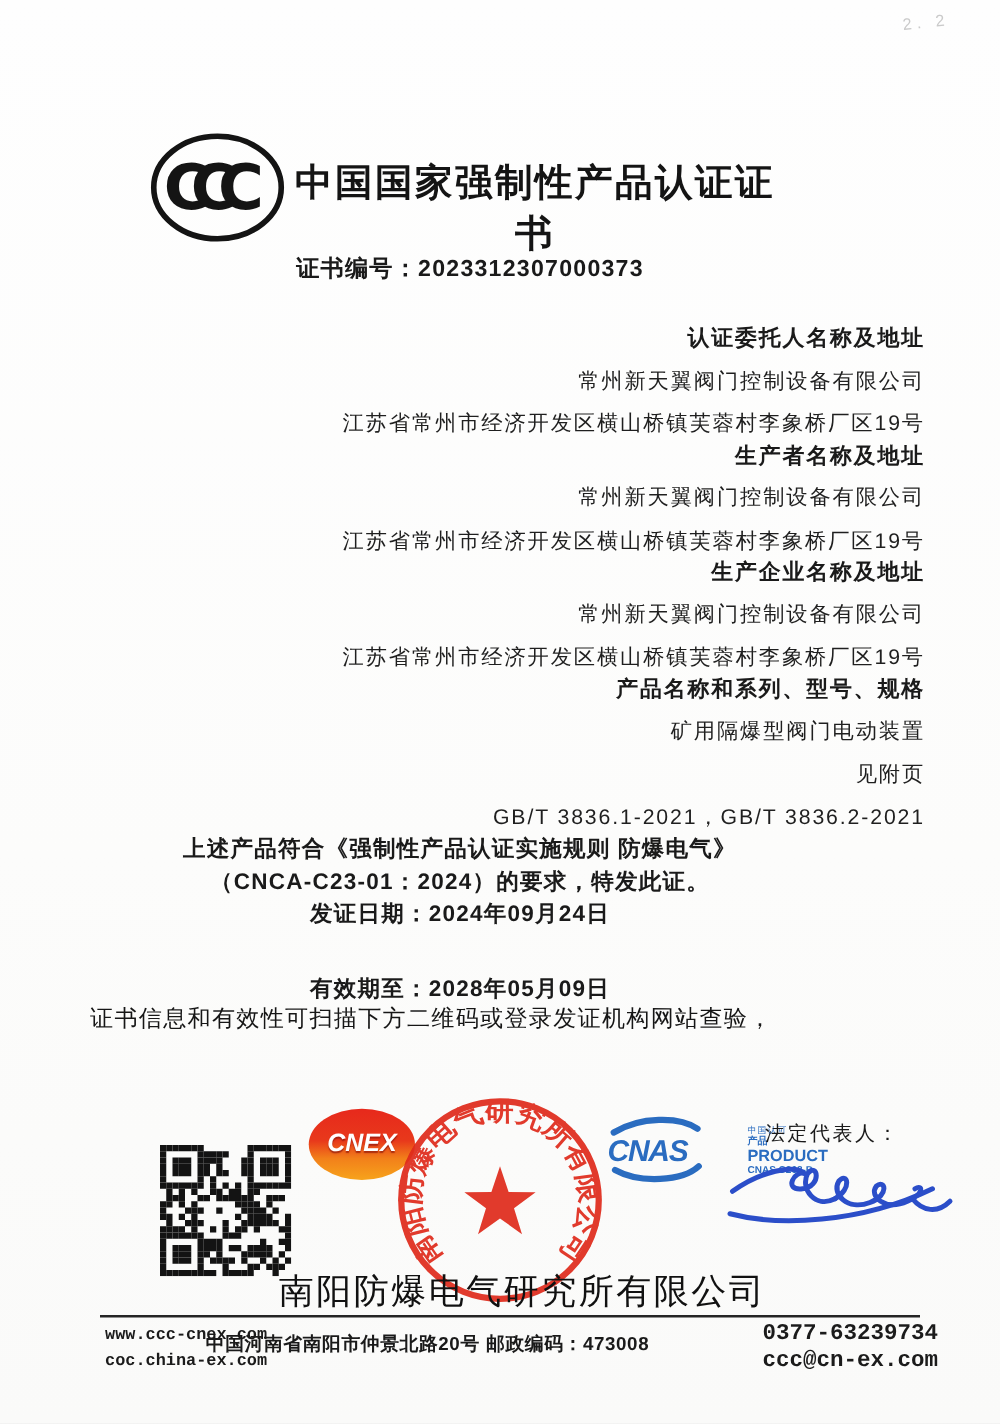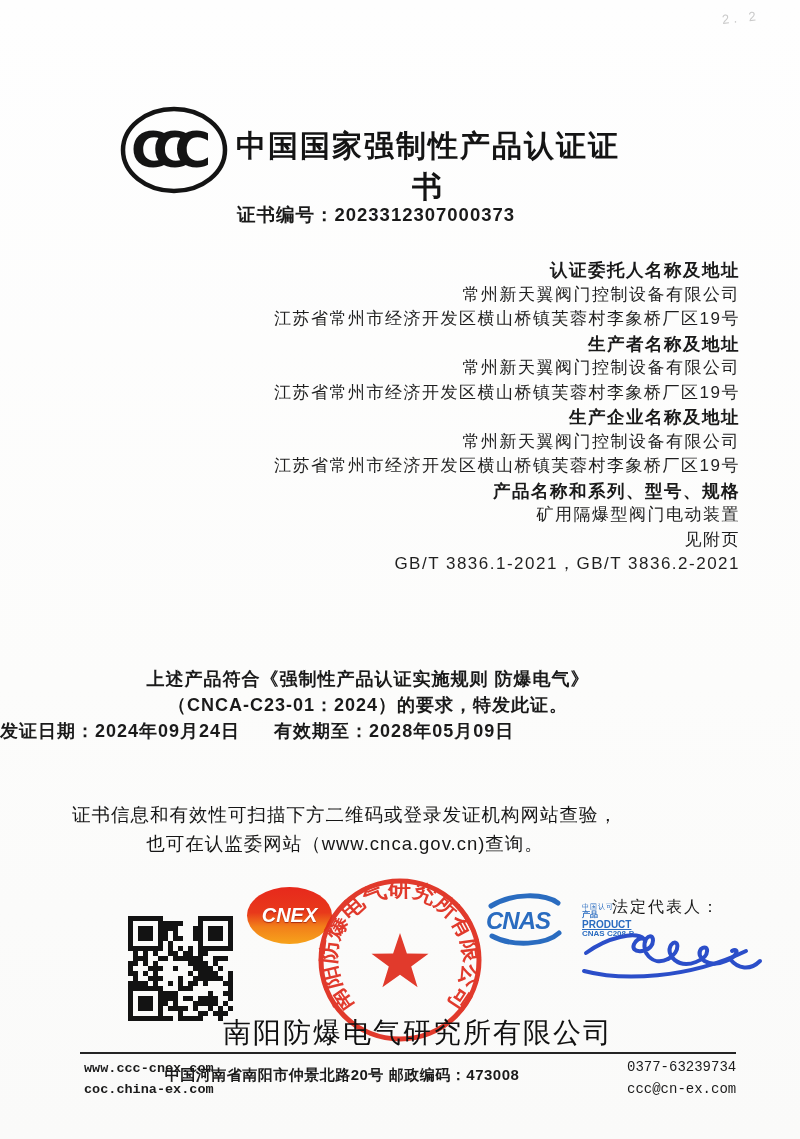--- a/index.html
+++ b/index.html
@@ -20,47 +20,47 @@
     font-size:30px; font-weight:bold; letter-spacing:2px; color:#141414;
   }
   .cert-no-row {
     position:absolute; left:0; top:202px; width:740px; text-align:center;
     font-size:18.5px; font-weight:bold; letter-spacing:1px;padding-left:12px;
   }
   .fields {
     position:absolute; left:0; top:258px; width:740px; text-align:right;
   }
   .fields .h { font-size:17.5px; font-weight:bold; line-height:24.5px; letter-spacing:1.5px; }
-  .fields .t { font-size:17px; line-height:24.5px; letter-spacing:1.5px; color:#1f1f1f; }
+  .fields .t { font-size:17px; line-height:24.5px; letter-spacing:1.5px; color:#1f1f1f;margin-top:10px; }
   .statement {
     position:absolute; left:0; top:666px; width:736px; text-align:center;
     font-weight:bold; font-size:18px; line-height:26px; letter-spacing:1px;
   }
-  .statement .dates { display:flex; justify-content:flex-start; gap:34px; }
+  .statement .dates { display:flex; justify-content:center; gap:34px;flex-direction:column; }
   .note {
     position:absolute; left:0; top:800px; width:690px; text-align:center;
     font-size:18.5px; line-height:29px; letter-spacing:1px; color:#161616;
   }
   .qr { position:absolute; left:128px; top:916px; }
   .cnex {
     position:absolute; left:247px; top:887px; width:85px; height:57px;
     border-radius:50%;
     background:linear-gradient(180deg,#e7291c 0%, #e8391b 45%, #f2801a 70%, #f7a31b 100%);
     display:flex; align-items:center; justify-content:center;
   }
   .cnex span {
     color:#fff; font-weight:bold; font-style:italic; font-size:20px;
     letter-spacing:0; text-shadow:0 1px 1px rgba(140,20,10,.7);
   }
   .seal { position:absolute; left:300px; top:860px; opacity:.92; }
   .cnas { position:absolute; left:486px; top:891px; display:flex; align-items:center;gap:16px; }
-  .cnas-side { margin-left:4px; margin-top:4px; color:#2a6cc0; line-height:1.1; }
+  .cnas-side { margin-left:20px; margin-top:4px; color:#2a6cc0; line-height:1.1; }
   .cnas-side .s1 { font-size:7px; letter-spacing:1px; }
   .cnas-side .s2 { font-size:8px; font-weight:bold; }
-  .cnas-side .s3 { font-size:10px; font-weight:bold;text-decoration:underline; }
+  .cnas-side .s3 { font-size:13px; font-weight:bold; }
   .cnas-side .s4 { font-size:8px; font-weight:bold; }
   .legal-rep {
     position:absolute; left:612px; top:897px; font-size:16px; font-weight:normal;
     letter-spacing:2px;
   }
   .signature { position:absolute; left:578px; top:915px; }
   .issuer-name {
     position:absolute; left:100px; top:1014px; width:636px; text-align:center;
     font-size:28px; font-weight:500; letter-spacing:2px; color:#111;
   }
@@ -72,23 +72,23 @@
     position:absolute; left:84px; top:1058px;
     font-family:"Liberation Mono", monospace; font-size:13.5px; line-height:21px;
     font-weight:bold; color:#1b1b1b;
   }
   .footer-center {
     position:absolute; left:160px; top:1066px; width:364px; text-align:center;
     font-size:15px; font-weight:600; letter-spacing:.5px;
     display:flex; justify-content:center; gap:5px; white-space:nowrap;
   }
   .footer-right {
-    position:absolute; left:627px; top:1056px;
-    font-family:"Liberation Mono", monospace; font-size:14px; line-height:22px;
-    font-weight:normal; color:#1b1b1b;
+    position:absolute; left:610px; top:1056px;
+    font-family:"Liberation Mono", monospace; font-size:18px; line-height:22px;
+    font-weight:bold; color:#1b1b1b;
   }
 </style>
 </head>
 <body>
 
 <div class="page">
 
   <div class="corner-mark">2. 2</div>
 
   <svg class="ccc-logo" width="112" height="92" viewBox="0 0 112 92">
@@ -120,21 +120,20 @@
     <div>上述产品符合《强制性产品认证实施规则 防爆电气》</div>
     <div>（CNCA-C23-01：2024）的要求，特发此证。</div>
     <div class="dates">
       <span><span>发证日期：</span><span>2024年09月24日</span></span>
       <span><span>有效期至：</span><span>2028年05月09日</span></span>
     </div>
   </div>
 
   <div class="note">
     <div>证书信息和有效性可扫描下方二维码或登录发证机构网站查验，</div>
-    <div>也可在认监委网站（www.cnca.gov.cn)查询。</div>
   </div>
 
   <svg class="qr" id="qr-svg" width="105" height="105" viewBox="0 0 105 105">
       <rect x="0" y="0" width="5" height="5" fill="#131313"></rect>
       <rect x="5" y="0" width="5" height="5" fill="#131313"></rect>
       <rect x="10" y="0" width="5" height="5" fill="#131313"></rect>
       <rect x="15" y="0" width="5" height="5" fill="#131313"></rect>
       <rect x="20" y="0" width="5" height="5" fill="#131313"></rect>
       <rect x="25" y="0" width="5" height="5" fill="#131313"></rect>
       <rect x="30" y="0" width="5" height="5" fill="#131313"></rect>

